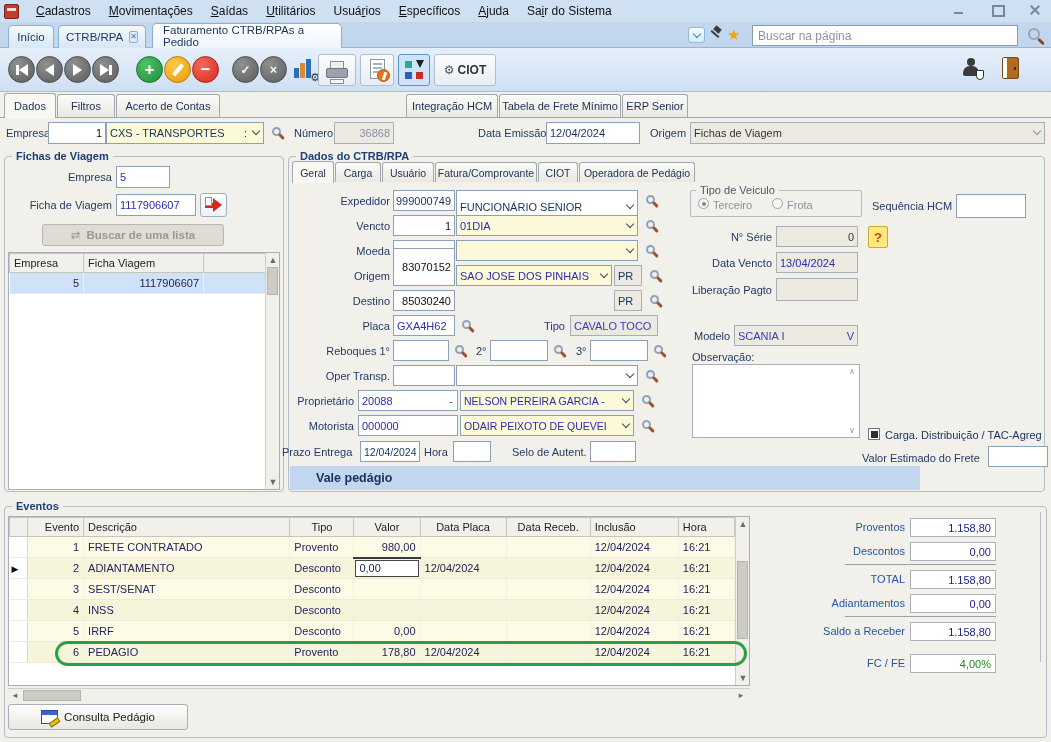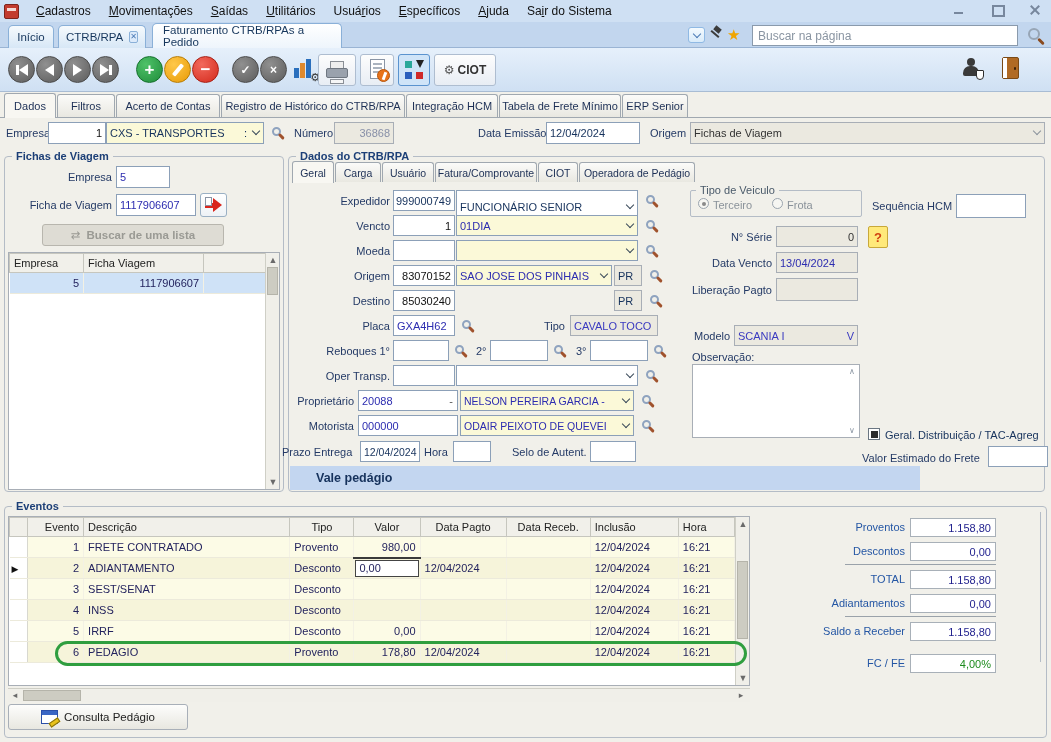--- a/index.html
+++ b/index.html
@@ -300,21 +300,21 @@
   <div class="mag" style="left:646px;top:220px"></div>
 
   <div class="lbl r" style="left:300px;top:245px;width:90px">Moeda</div>
   <div class="tb" style="left:393px;top:240px;width:62px;height:21px"></div>
   <div class="tb yellow" style="left:456px;top:240px;width:182px;height:21px">
       <div class="chevdd"></div>
     </div>
   <div class="mag" style="left:646px;top:245px"></div>
 
   <div class="lbl r" style="left:300px;top:270px;width:90px">Origem</div>
-  <div class="tb right" style="left:393px;top:265px;width:62px;height:21px;color:#111">83070152</div>
+  <div class="tb right" style="left:393px;top:248px;width:62px;height:38px;color:#111">83070152</div>
   <div class="tb yellow" style="left:456px;top:265px;width:156px;height:21px">
       <span>SAO JOSE DOS PINHAIS</span>
       <div class="chevdd"></div>
     </div>
   <div class="tb gray" style="left:614px;top:265px;width:28px;height:21px;color:#16325c">PR</div>
   <div class="mag" style="left:650px;top:270px"></div>
 
   <div class="lbl r" style="left:300px;top:295px;width:90px">Destino</div>
   <div class="tb right" style="left:393px;top:290px;width:62px;height:21px;color:#111">85030240</div>
   <div class="tb gray" style="left:614px;top:290px;width:28px;height:21px;color:#16325c">PR</div>
@@ -390,41 +390,41 @@
       <span style="position:absolute;right:3px">V</span>
   </div>
   <div class="lbl" style="left:692px;top:351px">Observação:</div>
   <div class="abs" style="left:692px;top:364px;width:168px;height:74px;background:#fff;border:1px solid #a8aeb6">
     <div class="obs-sc" style="top:2px;bottom:2px;height:auto">
         <span>∧</span>
         <span>∨</span>
       </div>
   </div>
   <div class="cbx" style="left:868px;top:428px"></div>
-  <div class="lbl" style="left:885px;top:429px;color:#16325c">Geral. Distribuição / TAC-Agreg</div>
+  <div class="lbl" style="left:885px;top:429px;color:#16325c">Carga. Distribuição / TAC-Agreg</div>
   <div class="lbl" style="left:862px;top:452px">Valor Estimado do Frete</div>
   <div class="tb" style="left:988px;top:446px;width:60px;height:21px"></div>
 
   <div class="valebar" style="left:290px;top:466px;width:630px;height:24px">
     <span>Vale pedágio</span>
   </div>
 
   <div class="gbox" style="left:4px;top:506px;width:1043px;height:232px"></div>
   <div class="legend" style="left:12px;top:500px">Eventos</div>
 
   <div class="abs" style="left:8px;top:516px;width:742px;height:170px;background:#fff;border:1px solid #a8aeb6">
     <table class="grid" style="width:726px">
       <thead>
           <tr id="ev-head">
         <th style="width:18px"></th>
       <th style="width: 56px; text-align: right;">Evento</th>
             <th style="width: 206px; text-align: left;">Descrição</th>
             <th style="width: 64px; text-align: center;">Tipo</th>
             <th style="width: 66px; text-align: center;">Valor</th>
-            <th style="width: 86px; text-align: center;">Data Pagto</th>
+            <th style="width: 86px; text-align: center;">Data Placa</th>
             <th style="width: 84px; text-align: center;">Data Receb.</th>
             <th style="width: 88px; text-align: left; margin-left: 19px;">Inclusão</th>
             <th style="width: 56px; text-align: left;">Hora</th>
           </tr>
         </thead>
       <tbody id="ev-rows">
           <tr style="background: rgb(252, 251, 230);">
             <td style="background: rgb(255, 255, 255); border-right: 1px solid rgb(216, 216, 208); padding: 0px 2px;"></td>
             <td style="text-align: right;">1</td>
             <td style="text-align: left;">FRETE CONTRATADO</td>
@@ -509,21 +509,20 @@
 
   <div class="abs" style="left:1040px;top:512px;width:1px;height:150px;background:#b4bcc6"></div>
 
   <div class="btn" style="left:8px;top:704px;width:180px;height:26px">
     <span class="cp-ic"></span>
     <span>Consulta Pedágio</span>
   </div>
 <div class="ptab active" style="left: 4px; width: 52px;">Dados</div>
     <div class="ptab" style="left: 57px; width: 58px;">Filtros</div>
     <div class="ptab" style="left: 116px; width: 104px;">Acerto de Contas</div>
-    <div class="ptab" style="left: 221px; width: 184px;">Registro de Histórico do CTRB/RPA</div>
     <div class="ptab" style="left: 406px; width: 92px;">Integração HCM</div>
     <div class="ptab" style="left: 499px; width: 122px;">Tabela de Frete Mínimo</div>
     <div class="ptab" style="left: 622px; width: 66px;">ERP Senior</div>
     <div class="ptab active" style="left: 292px; width: 42px; top: 161px; height: 22px; font-size: 10.5px;">Geral</div>
     <div class="ptab" style="left: 335px; width: 46px; top: 162px; height: 20px; font-size: 10.5px;">Carga</div>
     <div class="ptab" style="left: 382px; width: 52px; top: 162px; height: 20px; font-size: 10.5px;">Usuário</div>
     <div class="ptab" style="left: 435px; width: 102px; top: 162px; height: 20px; font-size: 10.5px;">Fatura/Comprovante</div>
     <div class="ptab" style="left: 538px; width: 40px; top: 162px; height: 20px; font-size: 10.5px;">CIOT</div>
     <div class="ptab" style="left: 579px; width: 116px; top: 162px; height: 20px; font-size: 10.5px;">Operadora de Pedágio</div>
     <div class="totrow-lbl" style="left: 790px; width: 115px; top: 521px;">Proventos</div>

